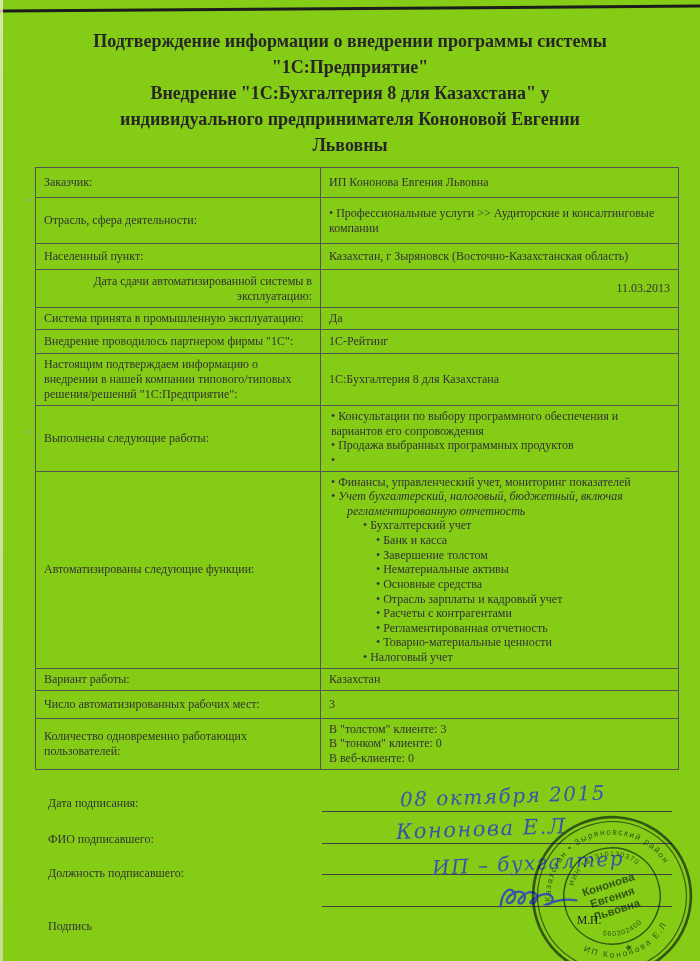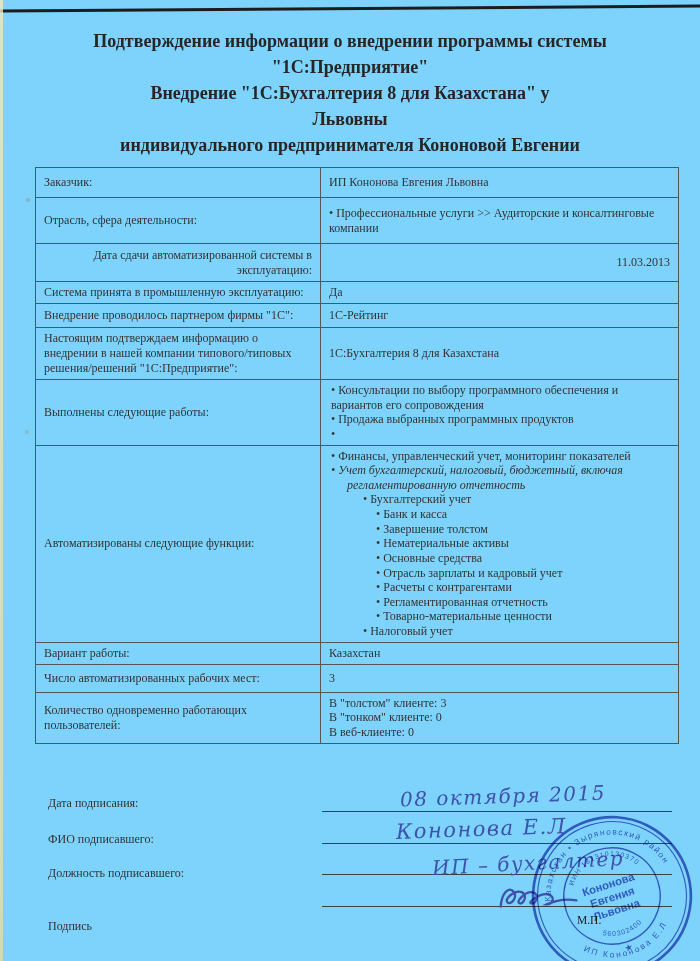--- a/index.html
+++ b/index.html
@@ -1,19 +1,19 @@
 <!DOCTYPE html>
 <html><head>
 <meta charset="utf-8">
 <style>
   html,body{margin:0;padding:0;}
   body{width:700px;height:961px;overflow:hidden;background:#e9e9e7;}
   .page{
     position:relative;width:700px;height:961px;
-    background:#7dd3fc;
+    background:#84cc16;
     font-family:"Liberation Serif", serif;
     color:#2e2e2e;
   }
   
   .scan-top{position:absolute;top:7px;left:-8px;width:716px;height:3px;background:#1c1c1c;transform:rotate(-0.4deg);}
   .scan-left{position:absolute;top:0;left:0;width:3px;height:961px;background:linear-gradient(#efe9c2,#e2dcae);opacity:.8;}
   .speck1{position:absolute;left:26px;top:198px;width:4px;height:4px;background:#9a9a94;border-radius:50%;opacity:.6;}
   .speck2{position:absolute;left:25px;top:430px;width:4px;height:4px;background:#9a9a94;border-radius:50%;opacity:.5;}
 
   
@@ -69,33 +69,37 @@
 
   <div class="scan-top"></div>
   <div class="scan-left"></div>
   <div class="speck1"></div>
   <div class="speck2"></div>
 
   <div class="title">
     <div>Подтверждение информации о внедрении программы системы</div>
     <div>"1С:Предприятие"</div>
     <div>Внедрение "1С:Бухгалтерия 8 для Казахстана" у</div>
+    <div>индивидуального предпринимателя Кононовой Евгении</div>
     <div>Львовны</div>
-    <div>индивидуального предпринимателя Кононовой Евгении</div>
   </div>
 
   <table class="doc">
     <tbody>
         <tr class="r1">
       <td class="lbl">Заказчик:</td>
       <td class="val">ИП Кононова Евгения Львовна</td>
     </tr>
     <tr class="r2">
       <td class="lbl">Отрасль, сфера деятельности:</td>
       <td class="val">• Профессиональные услуги &gt;&gt; Аудиторские и консалтинговые компании</td>
+    </tr>
+    <tr class="r3">
+      <td class="lbl">Населенный пункт:</td>
+      <td class="val">Казахстан, г Зыряновск (Восточно-Казахстанская область)</td>
     </tr>
     <tr class="r4">
       <td class="lbl">Дата сдачи автоматизированной системы в эксплуатацию:</td>
       <td class="val top">11.03.2013</td>
     </tr>
     <tr class="r5">
       <td class="lbl">Система принята в промышленную эксплуатацию:</td>
       <td class="val">Да</td>
     </tr>
     <tr class="r6">

